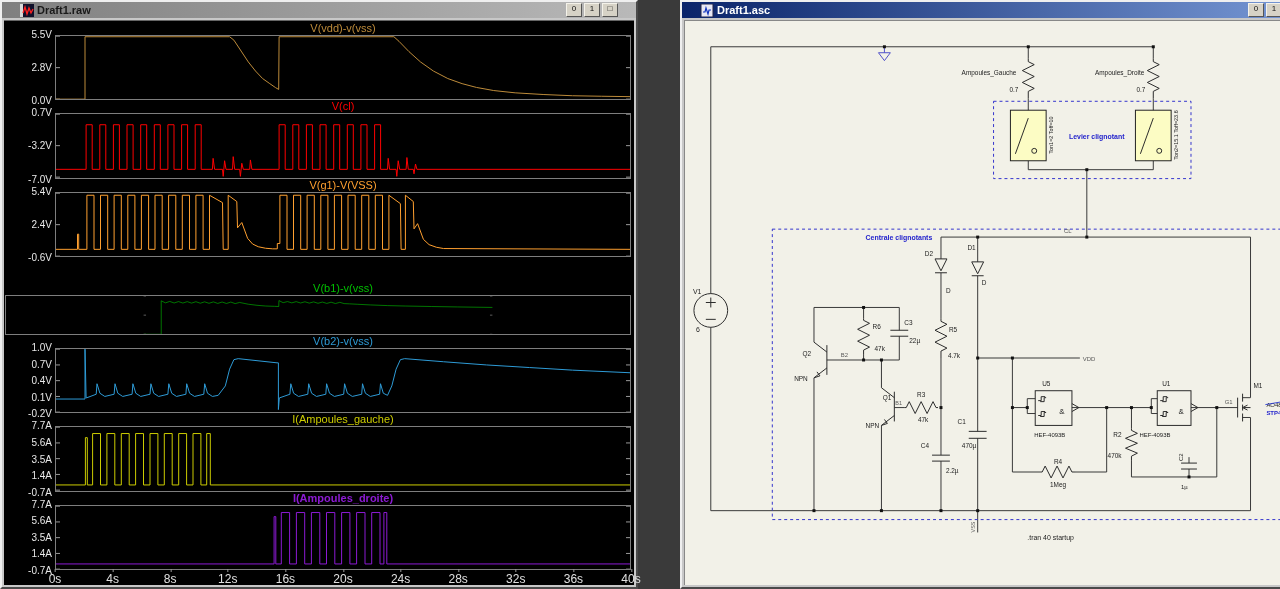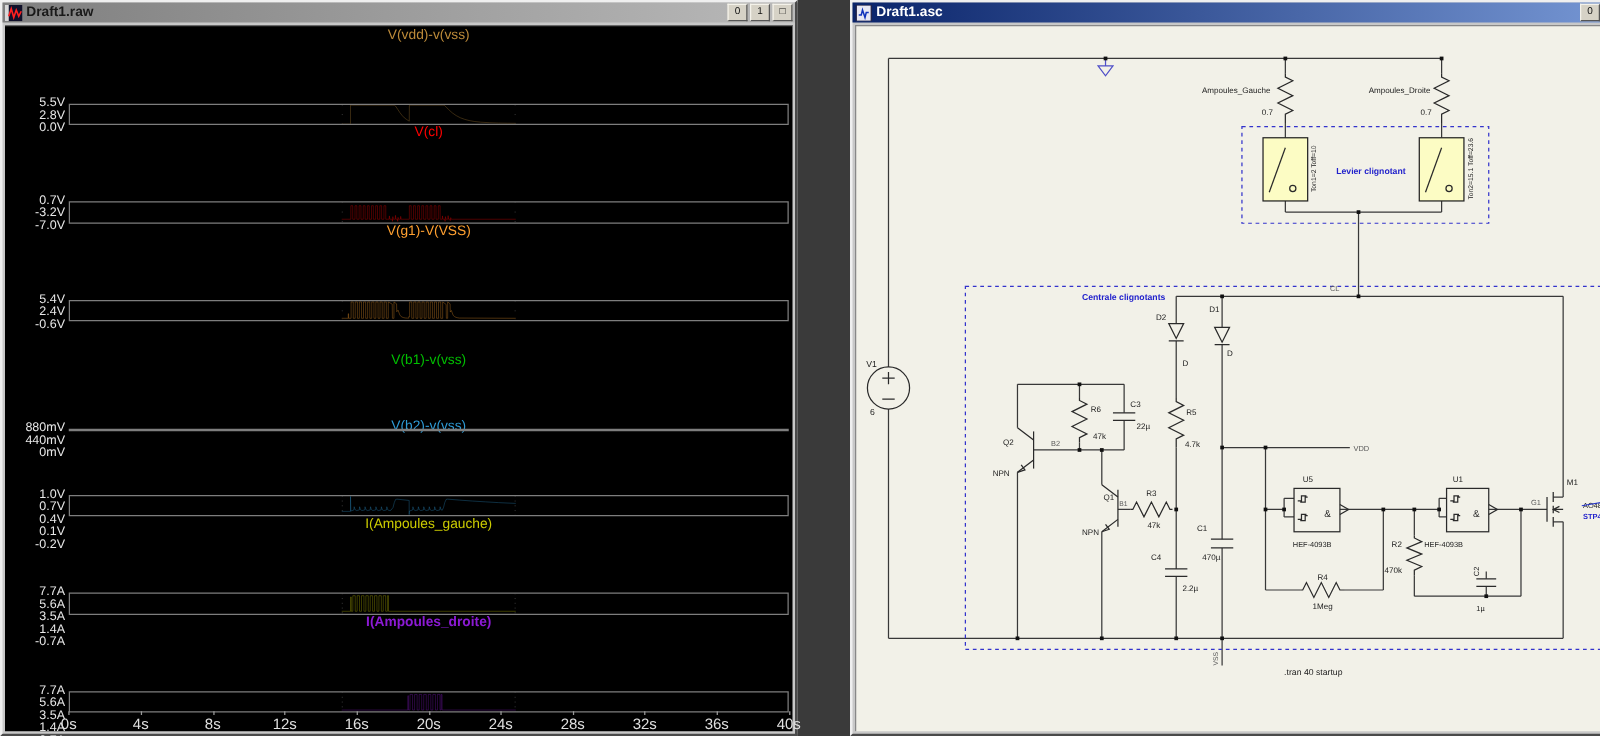--- a/index.html
+++ b/index.html
@@ -1,37 +1,37 @@
 <!DOCTYPE html>
 <html><head>
 <meta charset="utf-8">
 <style>
   html,body{margin:0;padding:0;background:#3a3a3a;width:1280px;height:589px;overflow:hidden;
     font-family:"Liberation Sans", sans-serif;}
   .window{position:absolute;top:0;height:589px;box-sizing:border-box;
     border:2px solid;border-color:#efefef #4a4a4a #4a4a4a #efefef;background:#c8c8c8;}
   #win-left{left:0;width:638px;}
   #win-right{left:680px;width:640px;}
-  .titlebar{height:16px;display:flex;align-items:center;padding:0 2px;gap:3px;}
+  .titlebar{height:16px;display:flex;align-items:center;padding:0 18px;gap:3px;}
   .titlebar.inactive{background:linear-gradient(90deg,#7f7f7f,#b9b9b9);}
   .titlebar.active{background:linear-gradient(90deg,#0a246a,#7a9bd8);}
   .titlebar .title{font-size:11px;font-weight:bold;flex:1;white-space:nowrap;
     overflow:hidden;line-height:14px;}
   .titlebar.inactive .title{color:#1a1a1a;}
   .titlebar.active .title{color:#fff;}
   .winbtns{display:flex;gap:2px;}
   .wbtn{width:14px;height:12px;background:#d6d2c6;border:1px solid;
     border-color:#f4f2ea #555 #555 #f4f2ea;font-size:8px;line-height:10px;
     text-align:center;color:#111;cursor:default;}
   .ticon{width:14px;height:13px;display:block;}
   
   .wave-client{position:absolute;left:2px;right:2px;top:18px;bottom:2px;background:#000;
     display:flex;flex-direction:column;padding:1px 3px 0 1px;box-sizing:border-box;
     border-top:1px solid #666;}
-  .pane{flex:1;display:flex;flex-direction:column;min-height:0;gap:48px;}
+  .pane{flex:1;display:flex;flex-direction:column;min-height:0;}
   .pane-title{height:13px;font-size:11px;line-height:13px;text-align:center;
     margin-left:50px;white-space:nowrap;}
   .pane-body{flex:1;display:flex;min-height:0;}
   .ycol{width:50px;position:relative;}
   .ylabels{position:absolute;top:-5px;bottom:-6px;right:3px;display:flex;
     flex-direction:column;justify-content:space-between;align-items:flex-end;}
   .ylabels span{font-size:10px;color:#e8e8e8;line-height:10px;white-space:nowrap;}
   .plotbox{flex:1;border:1px solid #7e7e7e;position:relative;min-width:0;}
   .plotbox svg{width:100%;height:100%;display:block;}
   .xaxis{height:15px;display:flex;}
@@ -125,27 +125,20 @@
               <path d="M0 0.0H4M570 0.0H574M0 31.5H4M570 31.5H574M0 63.0H4M570 63.0H574" stroke="#9a9a9a" fill="none"></path>
               <polyline points="0.0,56.2 21.5,56.2 21.5,41.0 22.7,41.0 22.7,56.2 30.9,56.2 30.9,2.1 38.0,2.1 38.0,56.2 44.5,56.2 44.5,2.1 51.7,2.1 51.7,56.2 58.1,56.2 58.1,2.1 65.3,2.1 65.3,56.2 71.8,56.2 71.8,2.1 78.9,2.1 78.9,56.2 85.4,56.2 85.4,2.1 92.6,2.1 92.6,56.2 99.0,56.2 99.0,2.1 106.2,2.1 106.2,56.2 112.6,56.2 112.6,2.1 119.8,2.1 119.8,56.2 126.3,56.2 126.3,2.1 133.5,2.1 133.5,56.2 139.9,56.2 139.9,2.1 147.1,2.1 147.1,56.2 153.5,56.2 153.5,2.1 166.5,9.5 167.2,56.2 172.2,56.2 172.2,2.1 180.8,8.4 181.5,34.7 185.8,29.4 191.6,45.2 196.6,50.9 202.3,53.6 209.5,55.1 216.7,55.7 221.3,55.7 221.3,50.4 223.9,50.4 223.9,2.1 231.0,2.1 231.0,56.2 237.5,56.2 237.5,2.1 244.7,2.1 244.7,56.2 251.1,56.2 251.1,2.1 258.3,2.1 258.3,56.2 264.8,56.2 264.8,2.1 271.9,2.1 271.9,56.2 278.4,56.2 278.4,2.1 285.6,2.1 285.6,56.2 292.0,56.2 292.0,2.1 299.2,2.1 299.2,56.2 305.7,56.2 305.7,2.1 312.8,2.1 312.8,56.2 319.3,56.2 319.3,2.1 326.5,2.1 326.5,56.2 332.9,56.2 332.9,2.1 344.4,10.5 345.1,56.2 349.4,56.2 349.4,2.1 357.3,8.4 358.0,35.7 361.6,30.5 367.4,46.2 373.1,51.5 380.3,54.1 387.5,55.4 574.0,56.2" fill="none" stroke="#ffa030" stroke-width="1"></polyline>
             </svg>
           </div>
       </div>
     </div>
 
     <div class="pane">
       <div class="pane-title" style="color: rgb(0, 192, 0); margin-top: 25px;">V(b1)-v(vss)</div>
       <div class="pane-body">
-        <div class="ycol">
-            <div class="ylabels">
-          <span>880mV</span>
-          <span>440mV</span>
-          <span>0mV</span>
-        </div>
-          </div>
         <div class="plotbox">
             <svg class="trace" viewBox="0 0 574 63">
               <path d="M0 0.0H4M570 0.0H574M0 31.5H4M570 31.5H574M0 63.0H4M570 63.0H574" stroke="#9a9a9a" fill="none"></path>
               <polyline points="0.0,63.0 29.0,63.0 29.0,7.9 35.9,11.3 43.0,8.9 50.2,11.5 57.4,9.2 64.6,11.6 71.8,9.3 78.9,11.7 86.1,9.4 93.3,11.9 100.4,9.6 107.6,12.0 114.8,9.7 122.0,12.2 129.2,9.9 136.3,12.3 143.5,10.0 150.7,12.5 157.9,10.6 172.2,13.5 186.6,15.3 200.9,16.5 215.3,17.0 222.4,17.3 222.7,7.5 229.6,11.0 236.8,9.2 243.9,11.3 251.1,9.3 258.3,11.5 265.5,9.5 272.6,11.7 279.8,9.7 287.0,12.0 294.2,10.0 301.4,12.2 308.5,10.2 315.7,12.4 322.9,10.4 330.0,12.5 338.7,12.9 351.6,13.6 373.1,14.7 401.8,15.8 430.5,16.5 473.5,17.3 516.6,18.0 574.0,18.8" fill="none" stroke="#00c000" stroke-width="1"></polyline>
             </svg>
           </div>
       </div>
     </div>
 
     <div class="pane">

